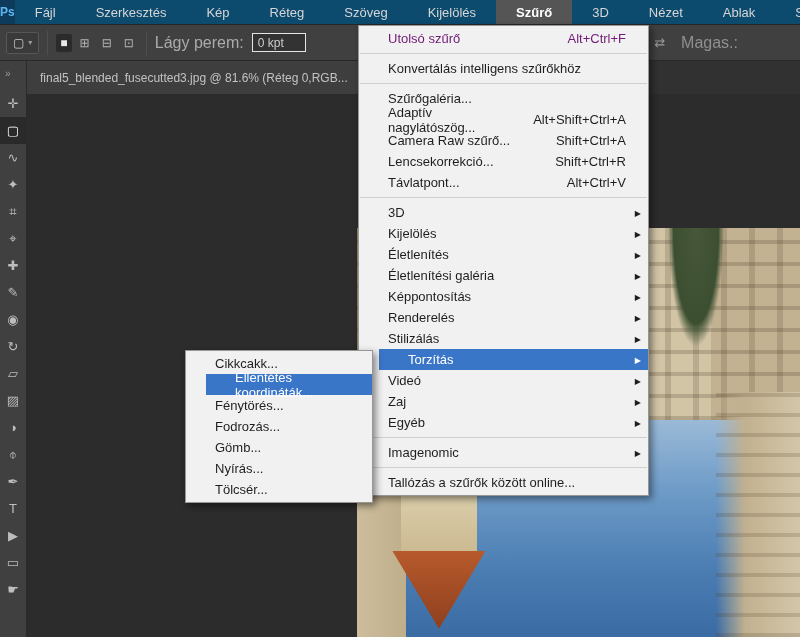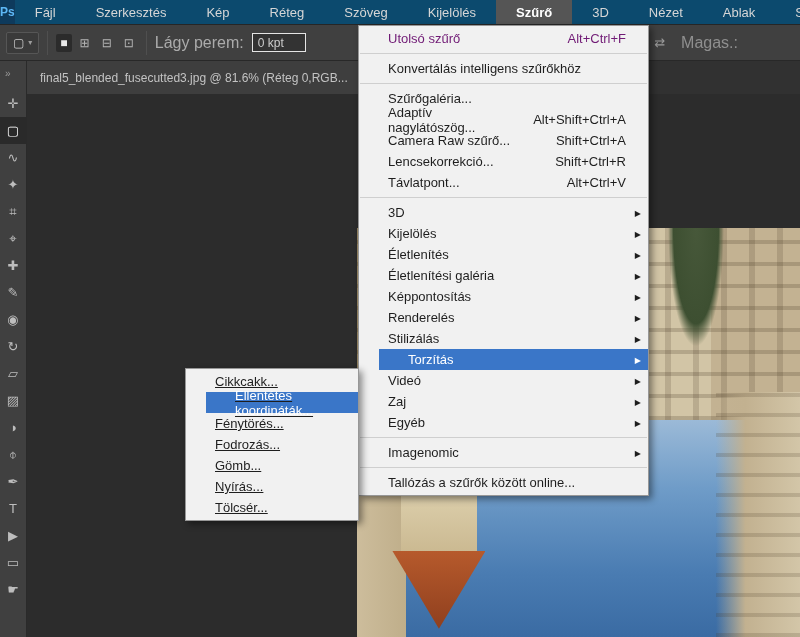--- a/index.html
+++ b/index.html
@@ -78,21 +78,21 @@
     background:linear-gradient(180deg,#ddd0ad,#cab890); }
   .ph-tower-roof { position:absolute; left:8%; top:79%; width:21%; height:19%;
     background:linear-gradient(180deg,#b65a2c,#8f3f1e);
     clip-path:polygon(0 0,100% 0,50% 100%); }
 
   
   .menu { position:absolute; z-index:100; background:#f1f1f1;
     border:1px solid #979797; box-shadow:3px 3px 7px rgba(0,0,0,.45);
     padding:2px 0; font-size:13px; color:#1e1e1e; }
   #filter-menu { left:358px; top:25px; width:291px; }
-  #torzitas-submenu { left:185px; top:368px; width:174px;text-decoration:underline; }
+  #torzitas-submenu { left:185px; top:350px; width:188px; }
   .menu-row { display:flex; align-items:center; height:21px; padding:0 22px 0 29px; position:relative; }
   .mi-shortcut { margin-left:auto; padding-left:24px; }
   .mi-arrow { position:absolute; right:7px; top:50%; transform:translateY(-50%);
     font-size:8px; visibility:hidden; }
   .menu-row.submenu .mi-arrow { visibility:visible; }
   .menu-row.disabled { color:#701a75; }
   .menu-row.highlight { background:#3a76c8; color:#ffffff;margin-left:20px; }
   .menu-row.separator { height:1px; background:#cfcfcf; margin:4px 1px; padding:0; }
 </style>
 </head>

